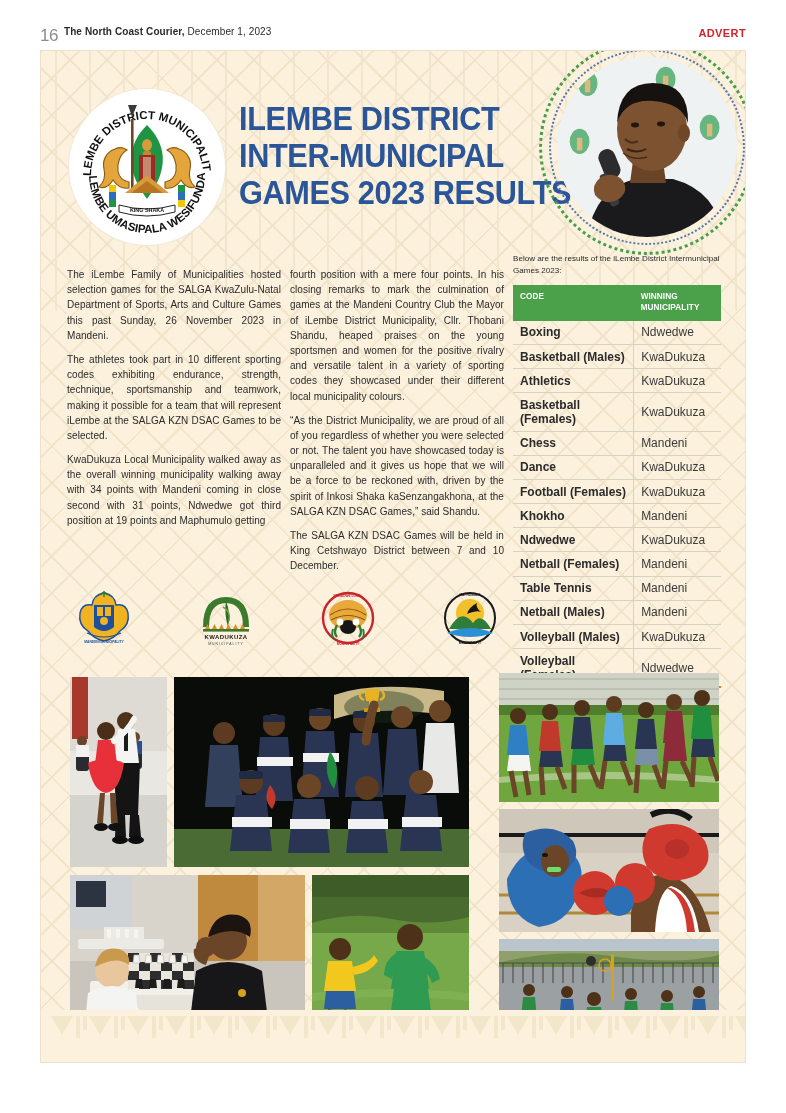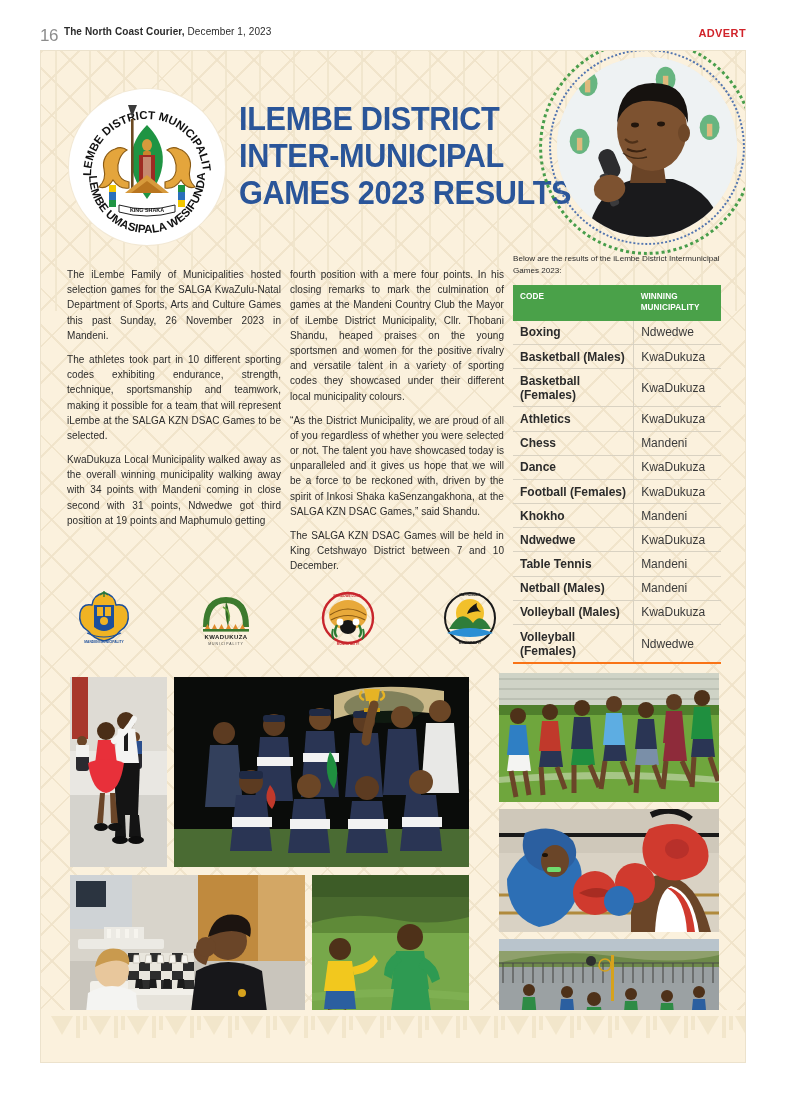--- a/index.html
+++ b/index.html
@@ -347,46 +347,50 @@
       <tbody>
         <tr>
             <td class="code">Boxing</td>
             <td class="muni">Ndwedwe</td>
           </tr>
         <tr>
             <td class="code">Basketball (Males)</td>
             <td class="muni">KwaDukuza</td>
           </tr>
         <tr>
+            <td class="code">Athletics</td>
+            <td class="muni">KwaDukuza</td>
+          </tr>
+        <tr>
             <td class="code">Basketball (Females)</td>
             <td class="muni">KwaDukuza</td>
           </tr>
         <tr>
-            <td class="code">Athletics</td>
-            <td class="muni">KwaDukuza</td>
-          </tr>
-        <tr>
             <td class="code">Chess</td>
             <td class="muni">Mandeni</td>
           </tr>
         <tr>
             <td class="code">Dance</td>
             <td class="muni">KwaDukuza</td>
           </tr>
         <tr>
             <td class="code">Football (Females)</td>
             <td class="muni">KwaDukuza</td>
           </tr>
         <tr>
             <td class="code">Khokho</td>
             <td class="muni">Mandeni</td>
           </tr>
         <tr>
             <td class="code">Ndwedwe</td>
             <td class="muni">KwaDukuza</td>
+          </tr>
+        <tr>
+            <td class="code">Netball (Females)</td>
+            <td class="muni">Mandeni</td>
           </tr>
         <tr>
             <td class="code">Table Tennis</td>
             <td class="muni">Mandeni</td>
           </tr>
         <tr>
             <td class="code">Netball (Males)</td>
             <td class="muni">Mandeni</td>
           </tr>
         <tr>

